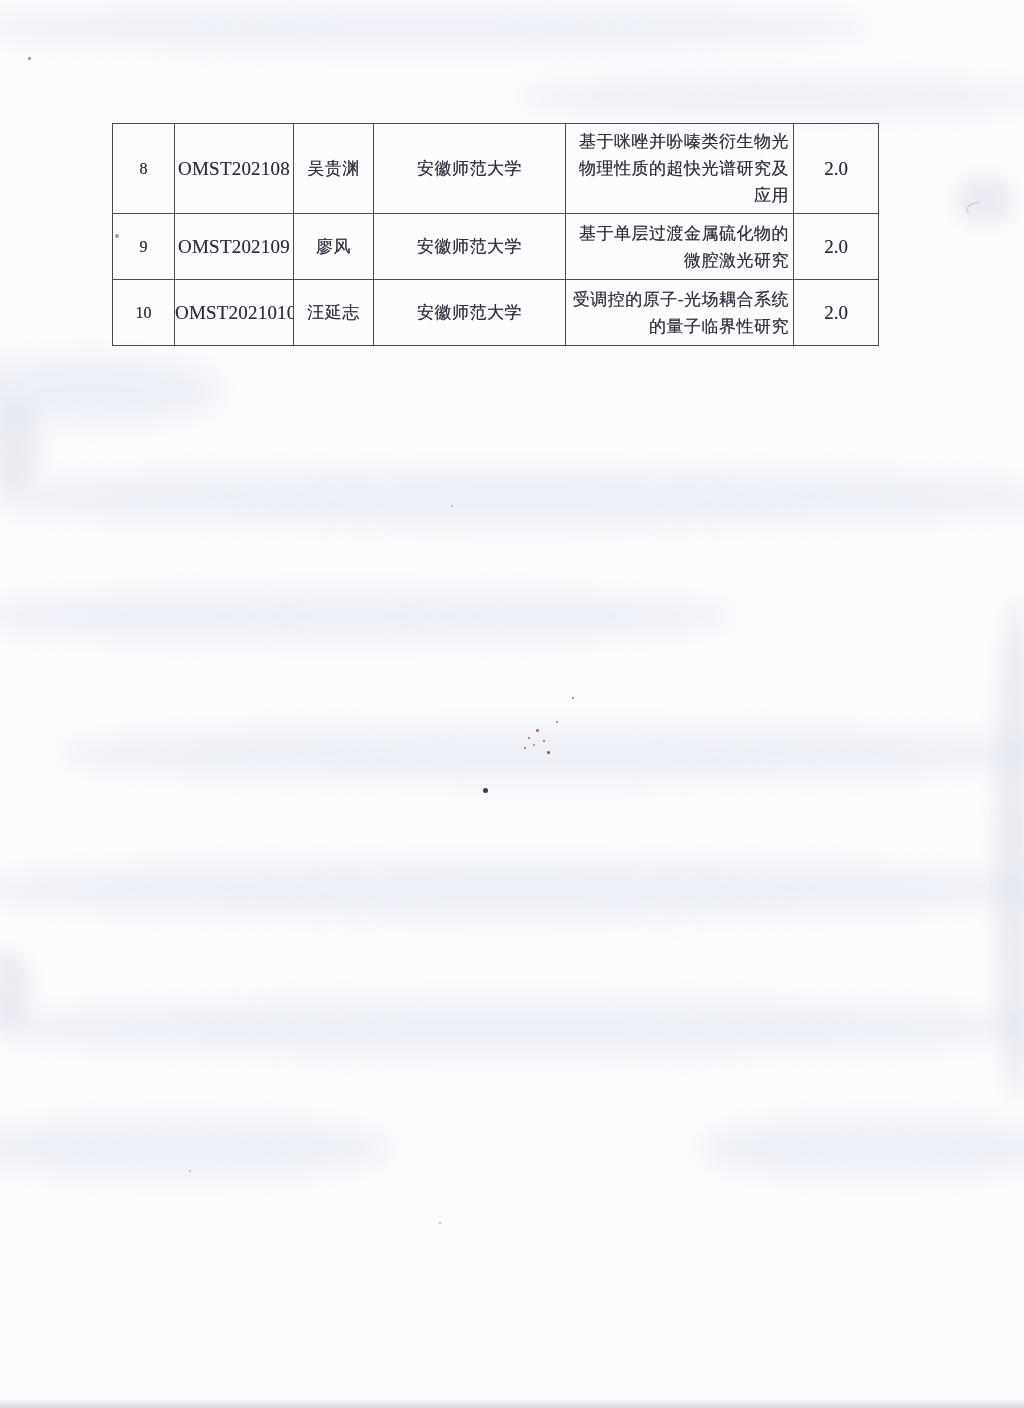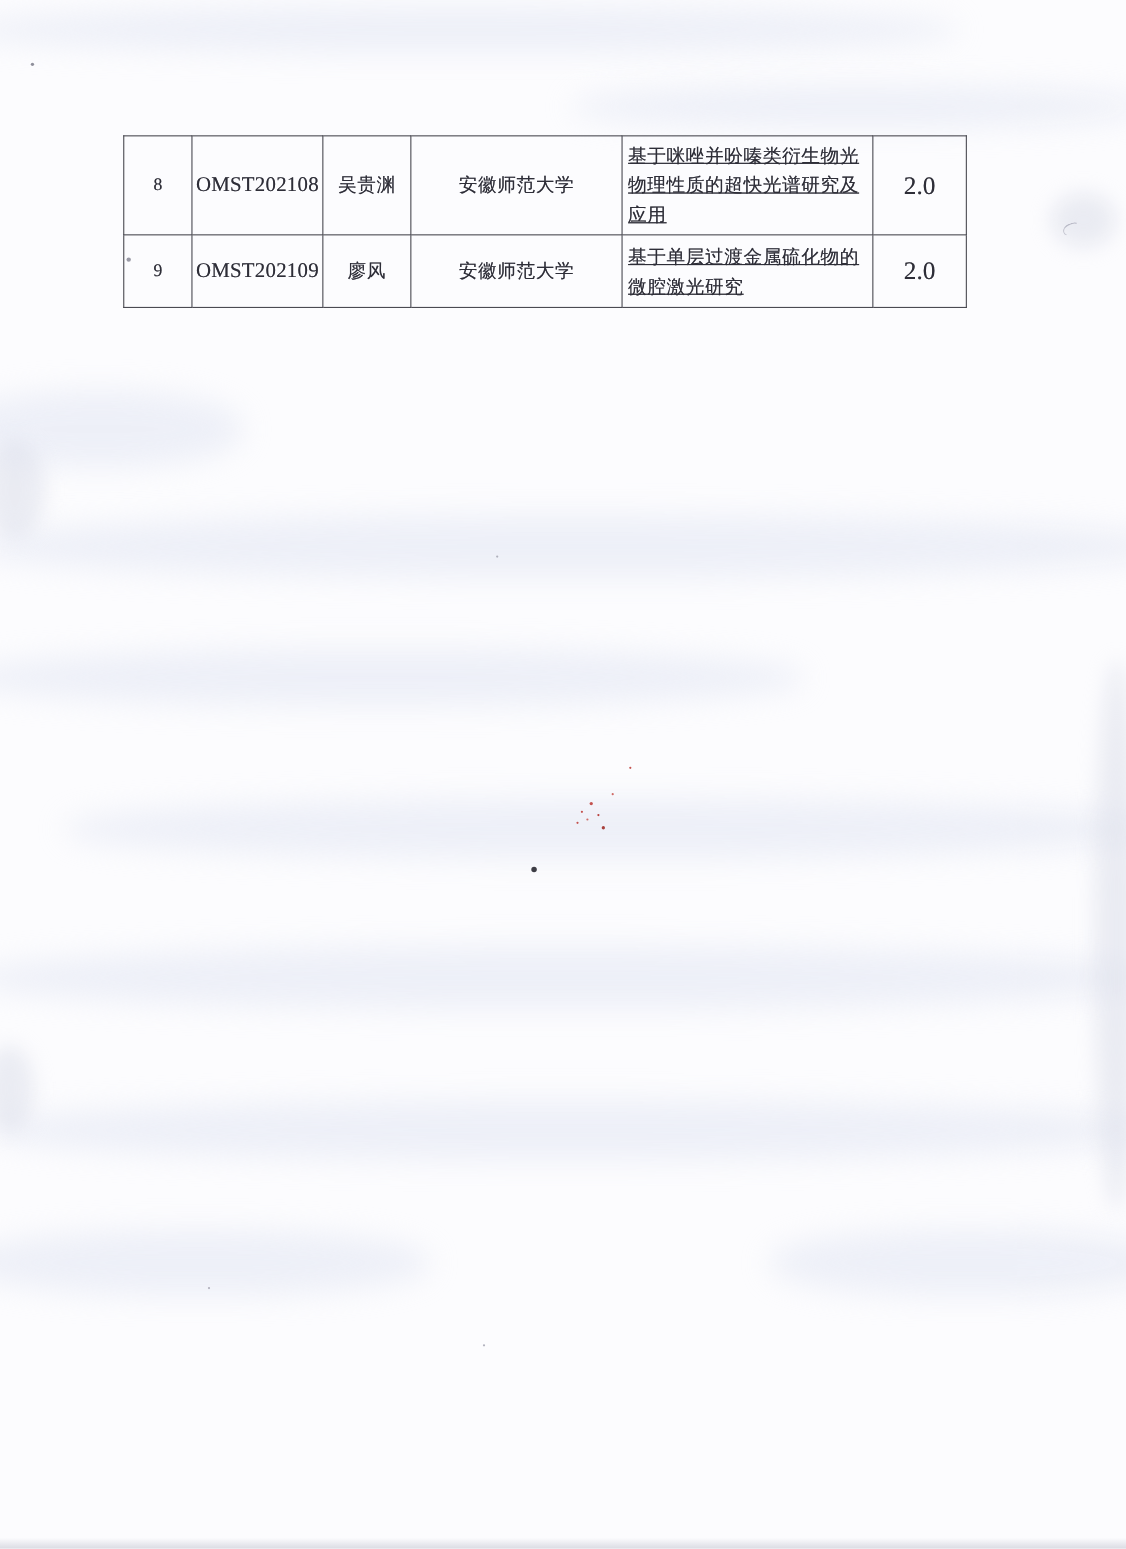--- a/index.html
+++ b/index.html
@@ -56,28 +56,27 @@
     font-size: 17px;
     letter-spacing: 0.5px;
     padding: 0;
     overflow: hidden;
   }
   .doc-table tr.row-tall  { height: 81px; }
   .doc-table tr.row-short { height: 66px; }
   td.cell-serial { font-size: 16px; letter-spacing: 0; }
   td.cell-code   { font-size: 19px; letter-spacing: 0.2px; }
   td.cell-title  {
-    text-align: left;
+    text-align: right;
     padding: 4px 4px 4px 5px;
     line-height: 27px;
     letter-spacing: 0.5px;
     word-break: break-all;
-    text-decoration: underline;
   }
-  td.cell-amount { font-size: 23px; letter-spacing: 0; }
+  td.cell-amount { font-size: 19px; letter-spacing: 0; }
   
   .speck {
     position: absolute;
     border-radius: 50%;
     pointer-events: none;
   }
   .pencil-mark {
     position: absolute;
     width: 14px; height: 9px;
     border: 1.2px solid rgba(125,125,145,0.45);
@@ -127,20 +126,28 @@
         <td class="cell-amount">2.0</td>
       </tr>
       <tr class="row-short">
         <td class="cell-serial">9</td>
         <td class="cell-code">OMST202109</td>
         <td class="cell-name">廖风</td>
         <td class="cell-inst">安徽师范大学</td>
         <td class="cell-title">基于单层过渡金属硫化物的微腔激光研究</td>
         <td class="cell-amount">2.0</td>
       </tr>
+      <tr class="row-short">
+        <td class="cell-serial">10</td>
+        <td class="cell-code">OMST2021010</td>
+        <td class="cell-name">汪延志</td>
+        <td class="cell-inst">安徽师范大学</td>
+        <td class="cell-title">受调控的原子-光场耦合系统的量子临界性研究</td>
+        <td class="cell-amount">2.0</td>
+      </tr>
     </tbody>
   </table>
 
   <div class="speck" style="left:28px;  top:57px;  width:3px; height:3px; background:#8f8f9b;"></div>
   <div class="speck" style="left:115px; top:234px; width:4px; height:4px; background:#9a9aa6;"></div>
   <div class="speck" style="left:483px; top:788px; width:5px; height:5px; background:#3d3d45;"></div>
   <div class="speck" style="left:572px; top:697px; width:2px; height:2px; background:#c4534f;"></div>
   <div class="speck" style="left:556px; top:721px; width:2px; height:2px; background:#cf6b67;"></div>
   <div class="speck" style="left:536px; top:729px; width:3px; height:3px; background:#c4534f;"></div>
   <div class="speck" style="left:528px; top:737px; width:2px; height:2px; background:#c4534f;"></div>

